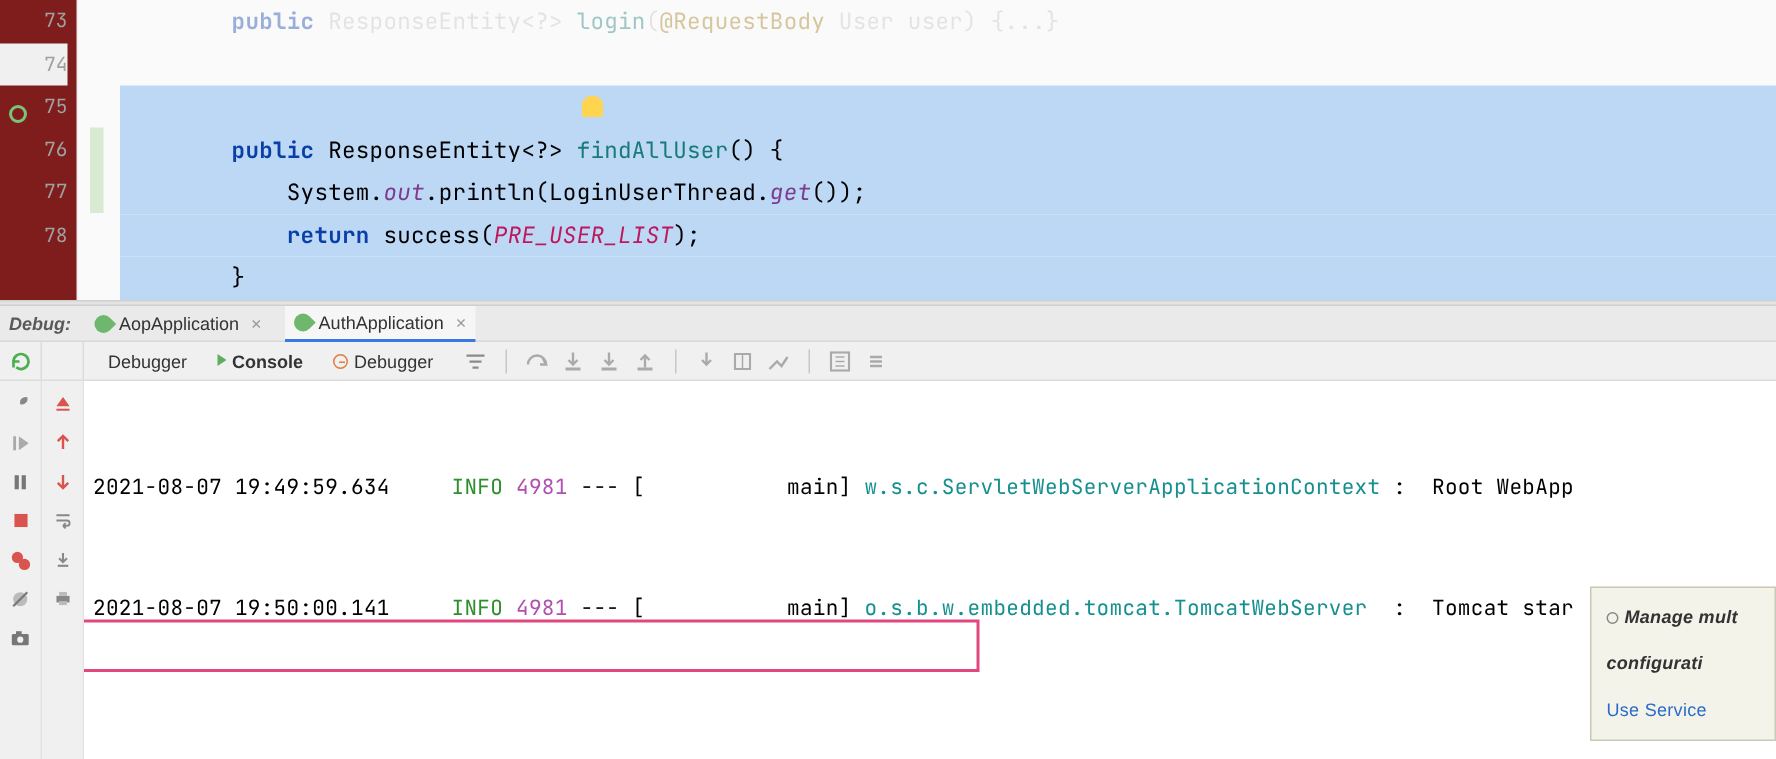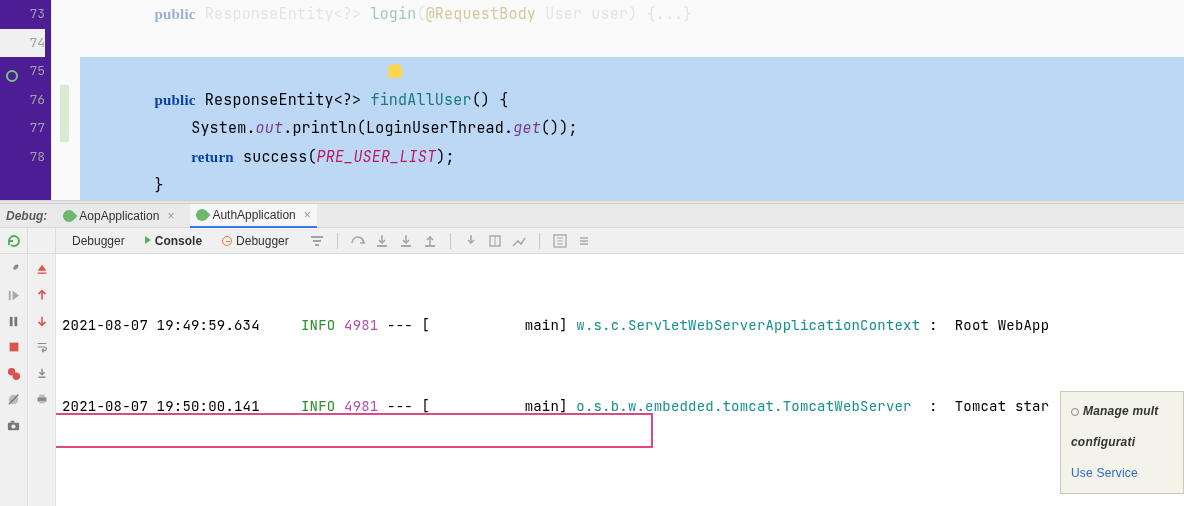--- a/index.html
+++ b/index.html
@@ -17,21 +17,21 @@
 
   
   .editor {
     flex: 0 0 200px;
     display: flex;
     background: #fafafa;
     overflow: hidden;
   }
   .gutter {
     width: 52px;
-    background: #4c1d95;
+    background: #7f1d1d;
     text-align: right;
     padding-right: 6px;
     color: #a0a0a0;
     font-size: 13px;
     user-select: none;
     border-right: 1px solid #ececec;
   }
   .gutter .ln { height: 28.5px; line-height: 28.5px; position: relative; }
   .gutter .ln.current { background: #f0f0f0; }
   .gutter .icon-slot {
@@ -48,21 +48,21 @@
   .code {
     flex: 1; position: relative; font-family: inherit;
   }
   .code-line {
     height: 28.5px; line-height: 28.5px; white-space: pre;
     padding-left: 10px; font-size: 15px; letter-spacing: .2px;
     position: relative;
   }
   .sel { background: #bcd8f5; }
   .tok-ann   { color: #a07916; }
-  .tok-kw    { color: #0a3fa8; font-weight: bold; font-family: Liberation Serif, serif; }
+  .tok-kw    { color: #0a3fa8; font-weight: bold; }
   .tok-type  { color: #000000; }
   .tok-fn    { color: #187a7a; }
   .tok-field { color: #7d3a8f; font-style: italic; }
   .tok-const { color: #be185d; font-style: italic; }
   .tok-pn    { color: #000000; }
   .globe-icon {
     display: inline-block; width: 14px; height: 14px; vertical-align: -2px;
     border: 1px solid #9e9e9e; border-radius: 50%; position: relative; margin: 0 2px;
   }
   .globe-icon::before, .globe-icon::after {

